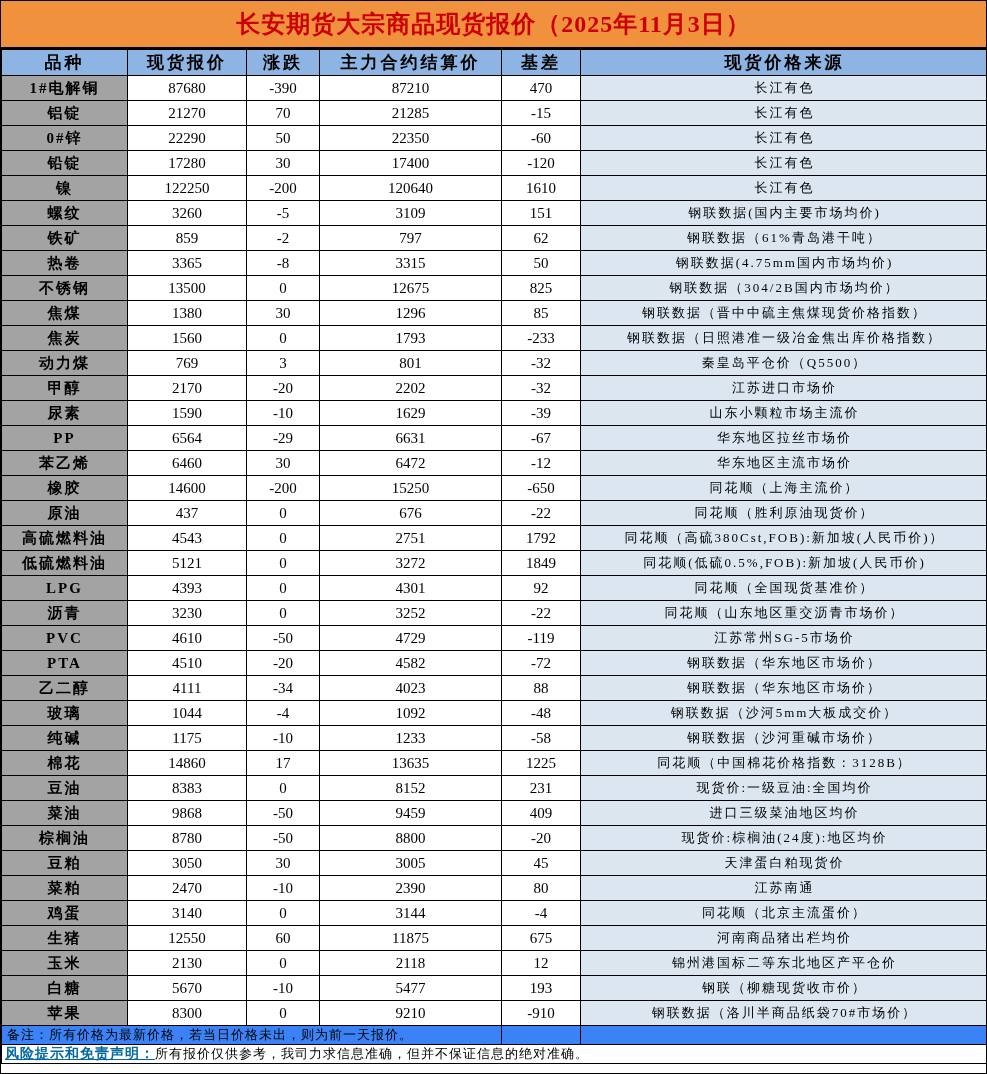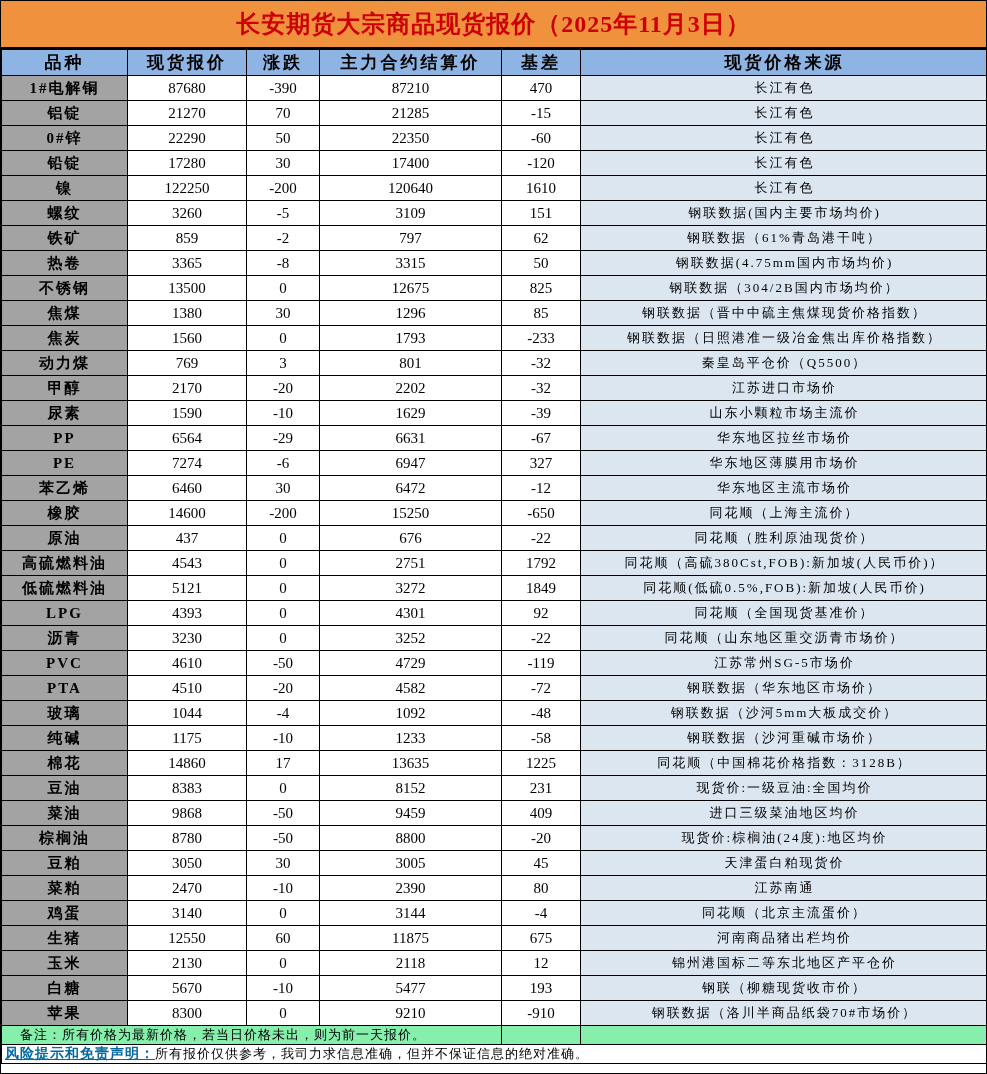--- a/index.html
+++ b/index.html
@@ -67,24 +67,24 @@
     font-size: 15px;
     letter-spacing: 0;
   }
   td.source {
     background: #DCE6F1;
     font-size: 13px;
     letter-spacing: 2px;
   }
   tr.note-row td {
     height: 18px;
-    background: #86efac;
+    background: #3b82f6;
     text-align: left;
     font-size: 13px;
-    padding-left: 18px;
+    padding-left: 5px;
     letter-spacing: 1px;
   }
   tr.disclaimer-row td {
     height: 19px;
     background: #fff;
     text-align: left;
     font-size: 13px;
     padding-left: 3px;
     letter-spacing: 1px;
   }
@@ -237,28 +237,20 @@
   </tr>
         <tr>
     <td class="variety">PP</td>
     <td class="num">6564</td>
     <td class="num">-29</td>
     <td class="num">6631</td>
     <td class="num">-67</td>
     <td class="source">华东地区拉丝市场价</td>
   </tr>
         <tr>
-    <td class="variety">PE</td>
-    <td class="num">7274</td>
-    <td class="num">-6</td>
-    <td class="num">6947</td>
-    <td class="num">327</td>
-    <td class="source">华东地区薄膜用市场价</td>
-  </tr>
-        <tr>
     <td class="variety">苯乙烯</td>
     <td class="num">6460</td>
     <td class="num">30</td>
     <td class="num">6472</td>
     <td class="num">-12</td>
     <td class="source">华东地区主流市场价</td>
   </tr>
         <tr>
     <td class="variety">橡胶</td>
     <td class="num">14600</td>
@@ -314,20 +306,28 @@
     <td class="num">4729</td>
     <td class="num">-119</td>
     <td class="source">江苏常州SG-5市场价</td>
   </tr>
         <tr>
     <td class="variety">PTA</td>
     <td class="num">4510</td>
     <td class="num">-20</td>
     <td class="num">4582</td>
     <td class="num">-72</td>
+    <td class="source">钢联数据（华东地区市场价）</td>
+  </tr>
+        <tr>
+    <td class="variety">乙二醇</td>
+    <td class="num">4111</td>
+    <td class="num">-34</td>
+    <td class="num">4023</td>
+    <td class="num">88</td>
     <td class="source">钢联数据（华东地区市场价）</td>
   </tr>
         <tr>
     <td class="variety">玻璃</td>
     <td class="num">1044</td>
     <td class="num">-4</td>
     <td class="num">1092</td>
     <td class="num">-48</td>
     <td class="source">钢联数据（沙河5mm大板成交价）</td>
   </tr>

